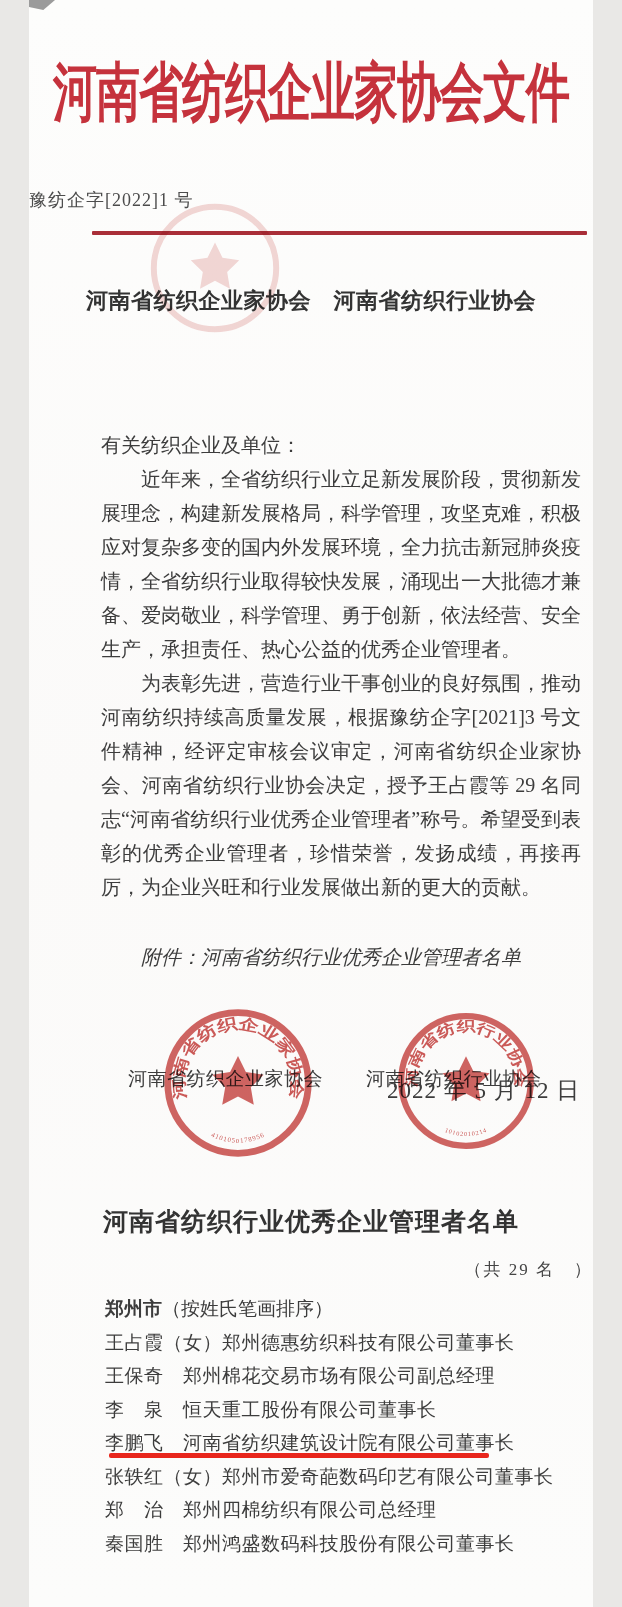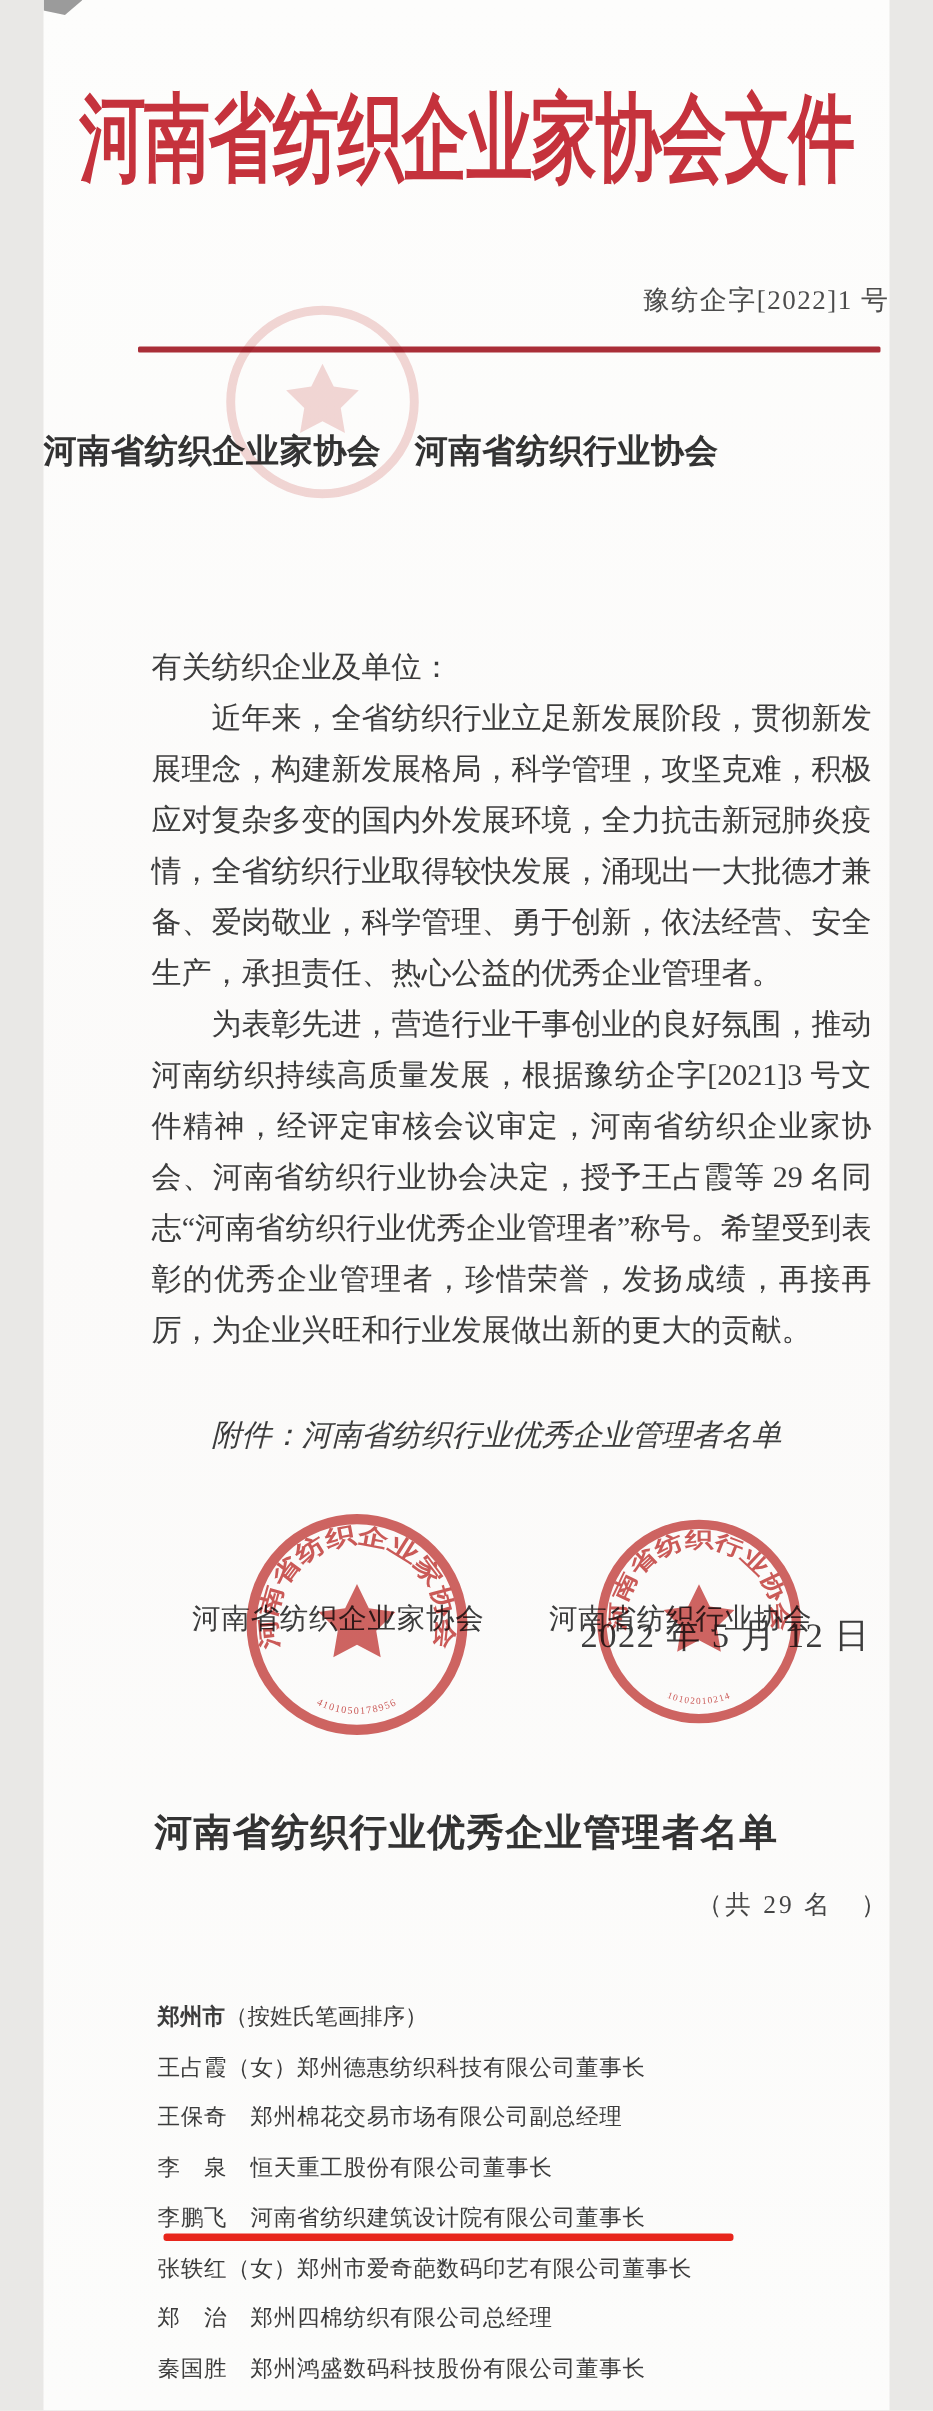--- a/index.html
+++ b/index.html
@@ -23,29 +23,29 @@
     position: absolute; top: 58px; left: 0; width: 100%; height: 72px;
     line-height: 72px; text-align: center;
     font-size: 44px; font-weight: bold; letter-spacing: -1px;
     color: #c5323c;
     transform: scaleY(1.45);
     transform-origin: 50% 50%;
     white-space: nowrap;
   }
   .doc-number {
     position: absolute; top: 188px; left: 0; width: 100%;
-    text-align: right; font-size: 18px; color: #4c4c4c; letter-spacing: 1px;
+    text-align: left; font-size: 18px; color: #4c4c4c; letter-spacing: 1px;
   }
   .red-rule {
     position: absolute; top: 231px; left: 63px; width: 495px; height: 4px;
     background: #a92e38; border-radius: 1px;
   }
   .doc-title {
     position: absolute; top: 284px; left: 0; width: 100%;
-    text-align: left; font-size: 22px; font-weight: bold; color: #333;
+    text-align: center; font-size: 22px; font-weight: bold; color: #333;
     line-height: 34px; letter-spacing: .5px;
   }
   .body-text {
     position: absolute; top: 428px; left: 72px; width: 480px;
     font-size: 20px; line-height: 34px; text-align: justify; color: #3c3c3c;
   }
   .body-text .para { text-indent: 2em; }
   .attachment-line { margin-top: 36px; text-indent: 2em; font-style: italic; }
   .sig-left {
     position: absolute; top: 1066px; left: 99px;
@@ -66,22 +66,22 @@
   .roster-title {
     position: absolute; top: 1205px; left: 0; width: 100%;
     text-align: center; font-size: 25px; font-weight: bold; color: #333;
     letter-spacing: 1px;
   }
   .roster-count {
     position: absolute; top: 1258px; left: 0; width: 100%;
     text-align: right; font-size: 17px; color: #444; letter-spacing: 2px;
   }
   .roster {
-    position: absolute; top: 1330px; left: 76px; width: 500px;
-    font-size: 15px; color: #3c3c3c;
+    position: absolute; top: 1294px; left: 76px; width: 500px;
+    font-size: 19px; color: #3c3c3c;
   }
   .roster-row { position: relative; height: 33.5px; line-height: 30px; white-space: nowrap; }
   .roster-city { font-weight: bold; }
   .roster-name { letter-spacing: .5px; }
   .roster-company { letter-spacing: .5px; }
   .row-underline {
     position: absolute; left: 4px; top: 25px; width: 380px; height: 5px;
     border-radius: 2px; z-index: 3;
   }
   .seal text { font-family: "Liberation Serif", "DejaVu Serif", serif; }

